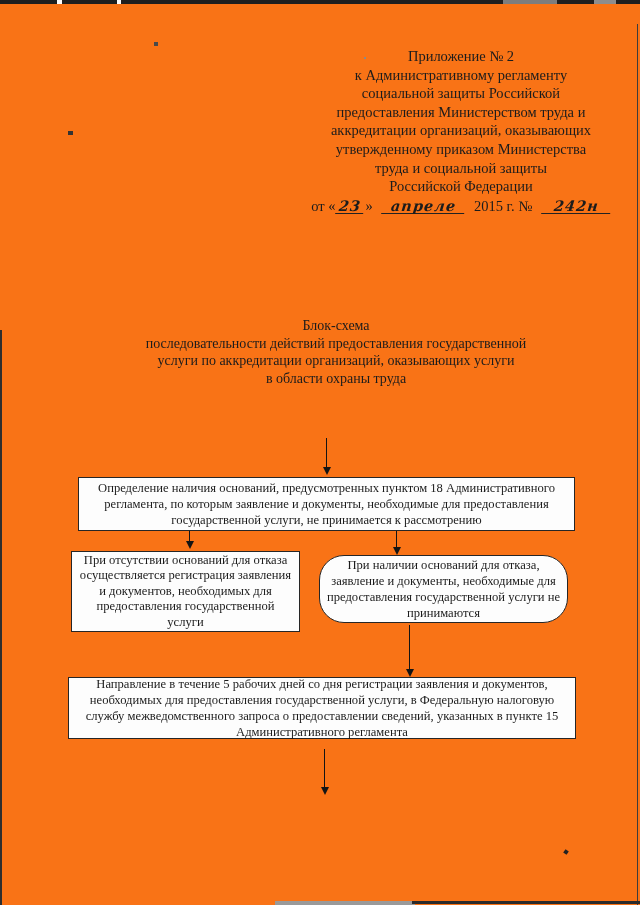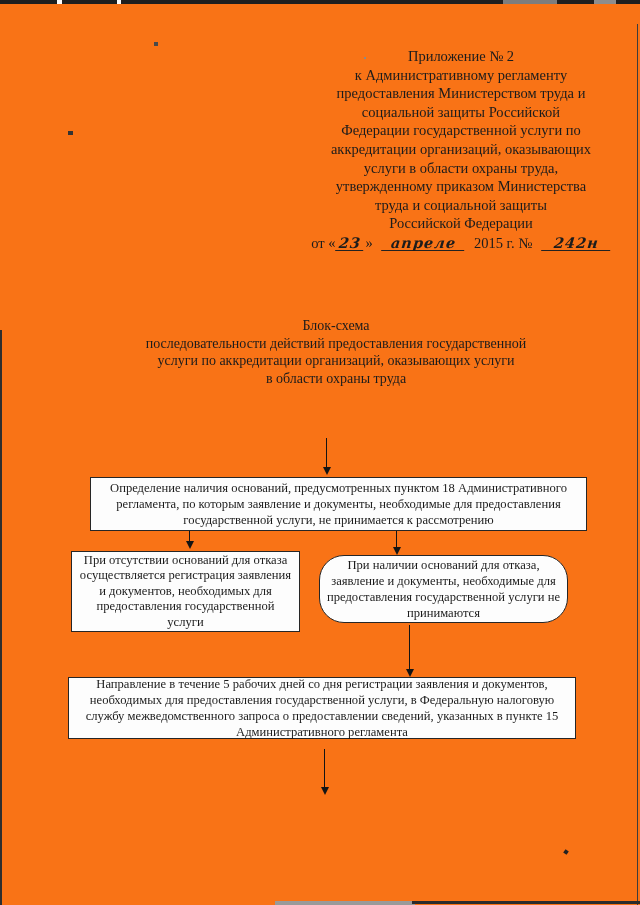--- a/index.html
+++ b/index.html
@@ -45,21 +45,21 @@
     text-align:center;font-size:14px;line-height:17.6px;
   }
   
   .box{
     position:absolute;border:1.5px solid #262626;box-sizing:border-box;
     display:flex;align-items:center;justify-content:center;
     text-align:center;font-size:12.6px;line-height:16px;padding:1px 10px;
     background:#fdfdfd;
   }
   .box.b1{left:78px;top:398px;width:497px;height:39px;}
-  .box.b2{left:78px;top:477px;width:497px;height:54px;margin-left:12px;}
+  .box.b2{left:78px;top:477px;width:497px;height:54px;}
   .box.b3{left:71px;top:551px;width:229px;height:81px;line-height:15.6px;padding:1px 6px;}
   .box.b4{left:319px;top:555px;width:249px;height:68px;padding:1px 6px;border-radius:25px;}
   .box.b5{left:68px;top:677px;width:508px;height:62px;}
   .arrow{position:absolute;width:9px;display:flex;flex-direction:column;align-items:center;}
   .arrow .shaft{width:1.6px;background:#141414;}
   .arrow .head{
     width:0;height:0;border-left:4.5px solid transparent;
     border-right:4.5px solid transparent;border-top:8px solid #141414;
   }
   .arrow.a1{left:322px;top:438px;} .arrow.a1 .shaft{height:29px;}
@@ -84,25 +84,23 @@
   <div class="scan-bottom-black"></div>
   <div class="speck s1"></div>
   <div class="speck s2"></div>
   <div class="speck s3"></div>
   <div class="speck s4"></div>
   <div class="speck s5"></div>
 
   <div class="header-block">
     <div>Приложение № 2</div>
     <div>к Административному регламенту</div>
+    <div>социальной защиты Российской</div>
     <div>предоставления Министерством труда и</div>
-    <div>социальной защиты Российской</div>
-    <div>Федерации государственной услуги по</div>
     <div>аккредитации организаций, оказывающих</div>
-    <div>услуги в области охраны труда,</div>
     <div>утвержденному приказом Министерства</div>
     <div>труда и социальной защиты</div>
     <div>Российской Федерации</div>
     <div class="date-line">
       <span>от «</span><span class="hand day">23</span><span>»</span><span class="hand month">апреле</span><span class="mid">2015 г. №</span><span class="hand num">242н</span>
     </div>
   </div>
 
   <div class="title-block">
     <div>Блок-схема</div>

